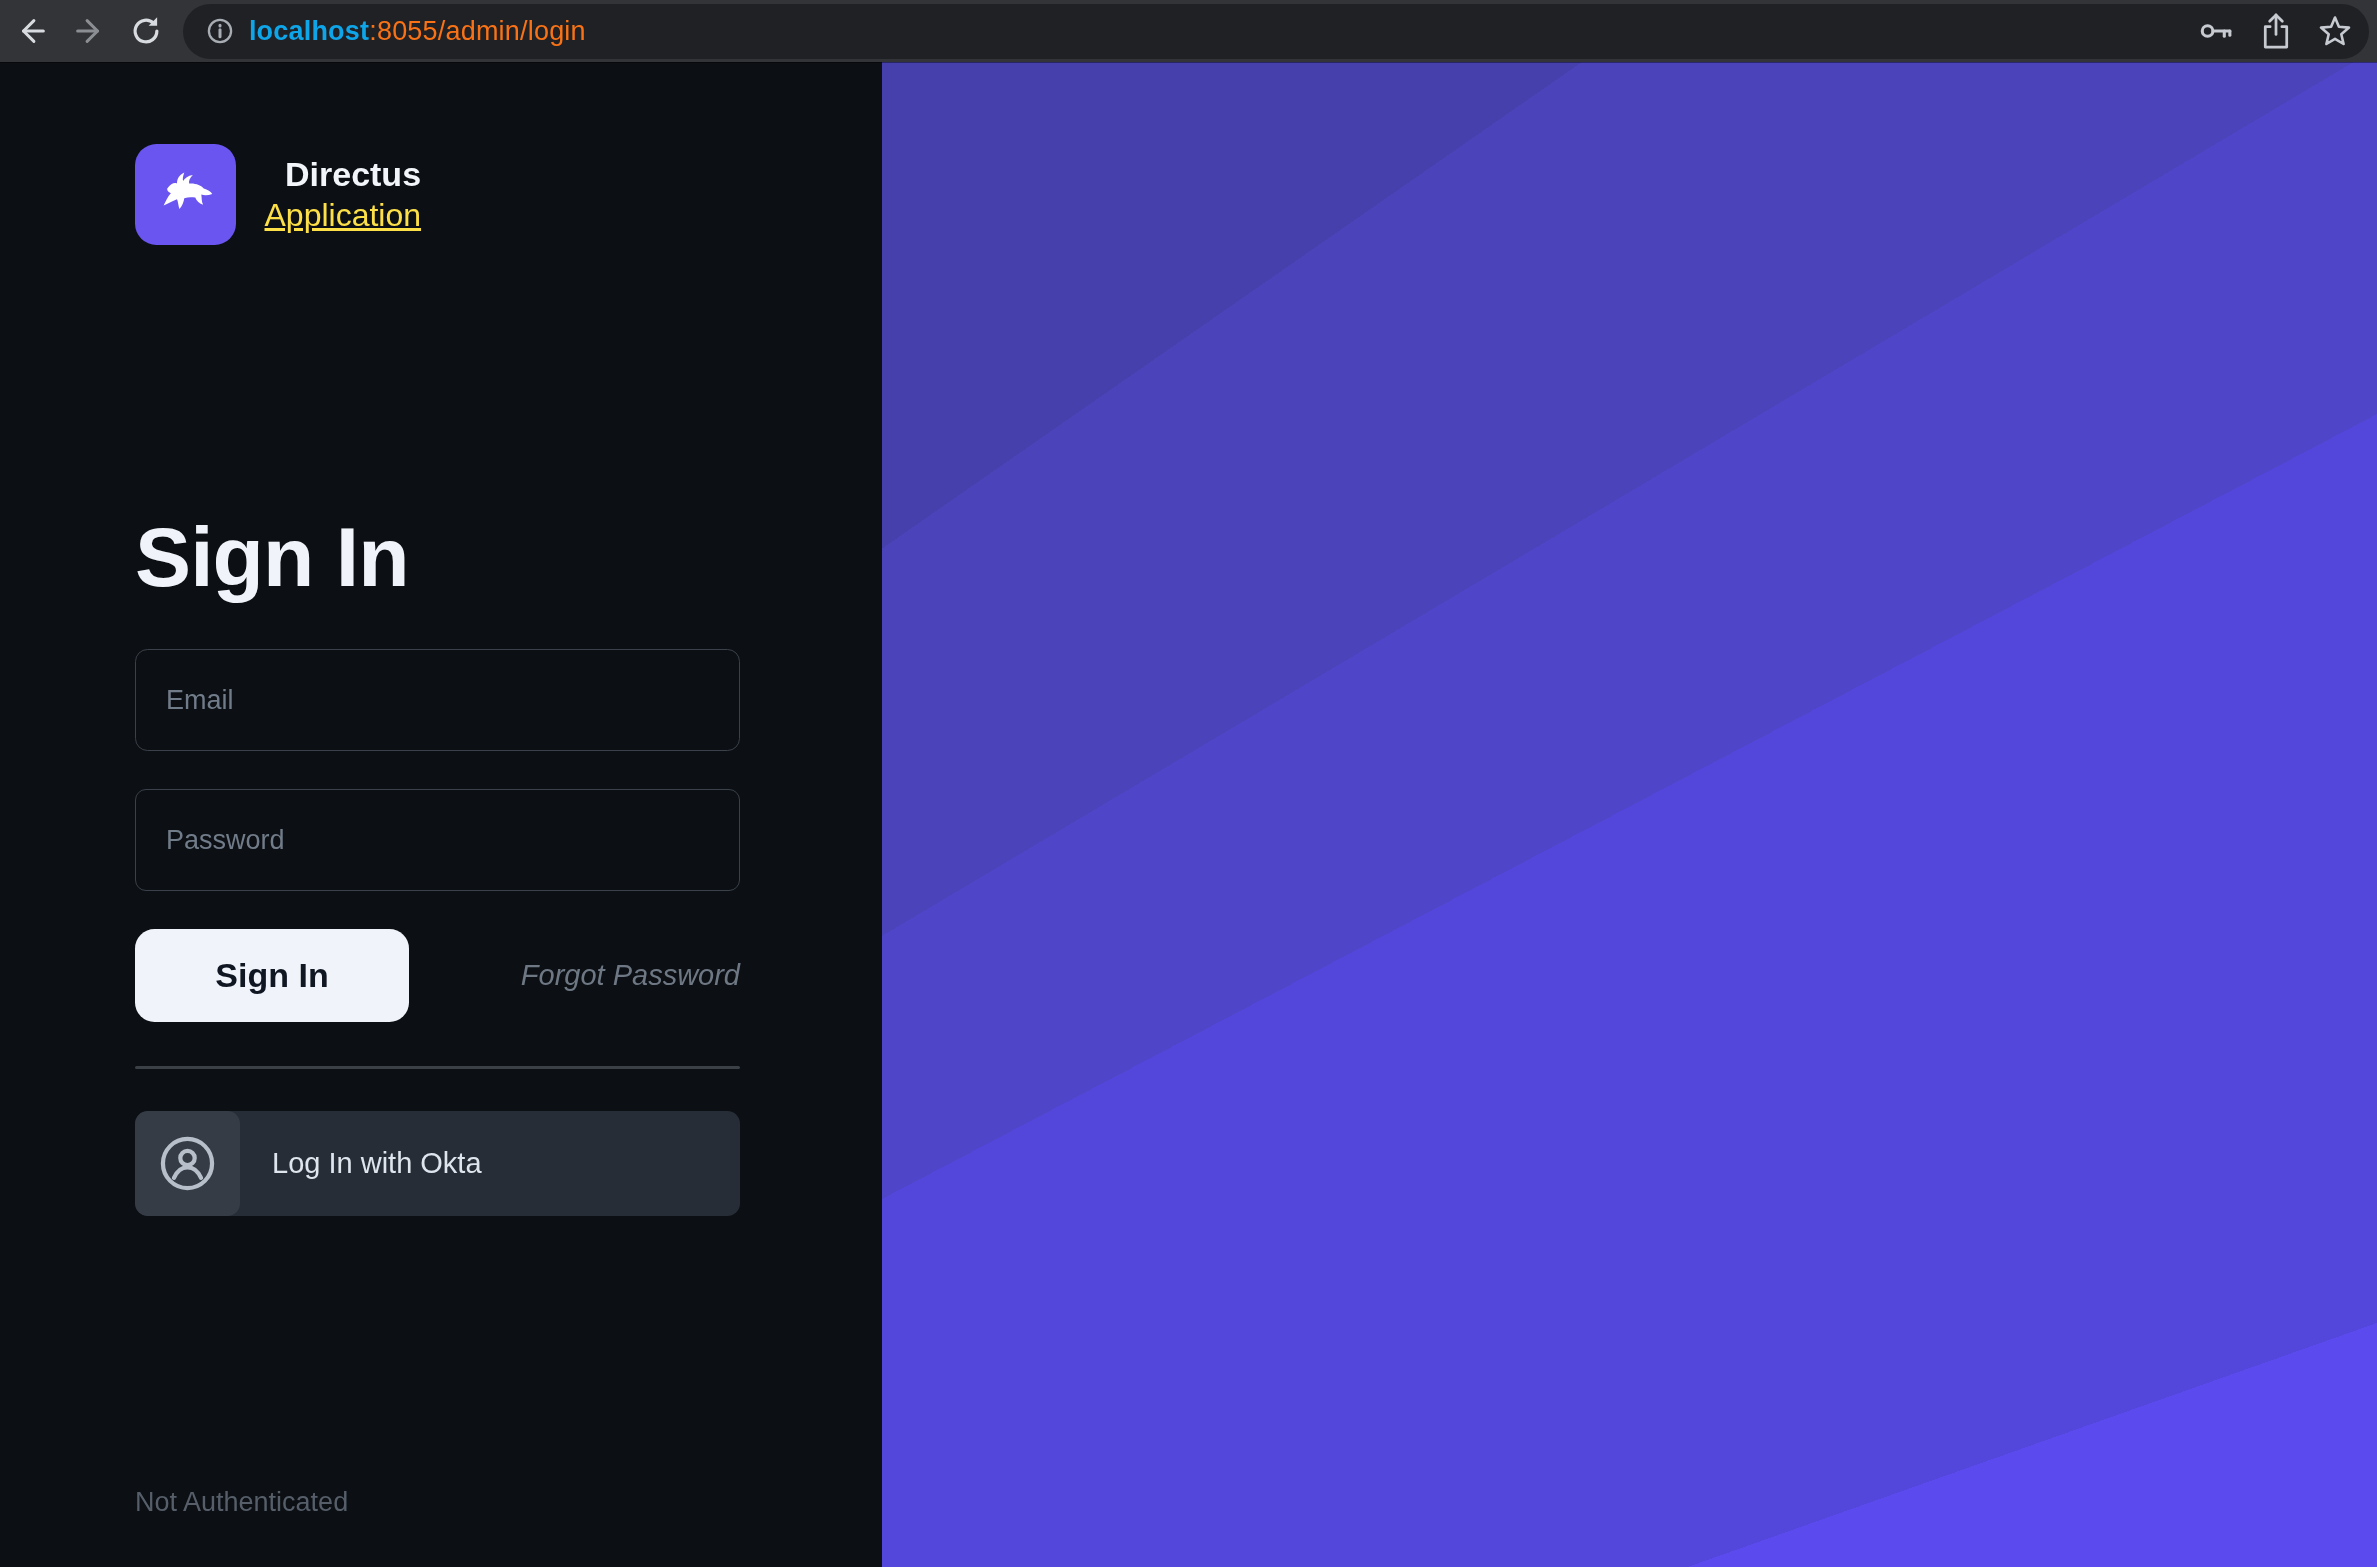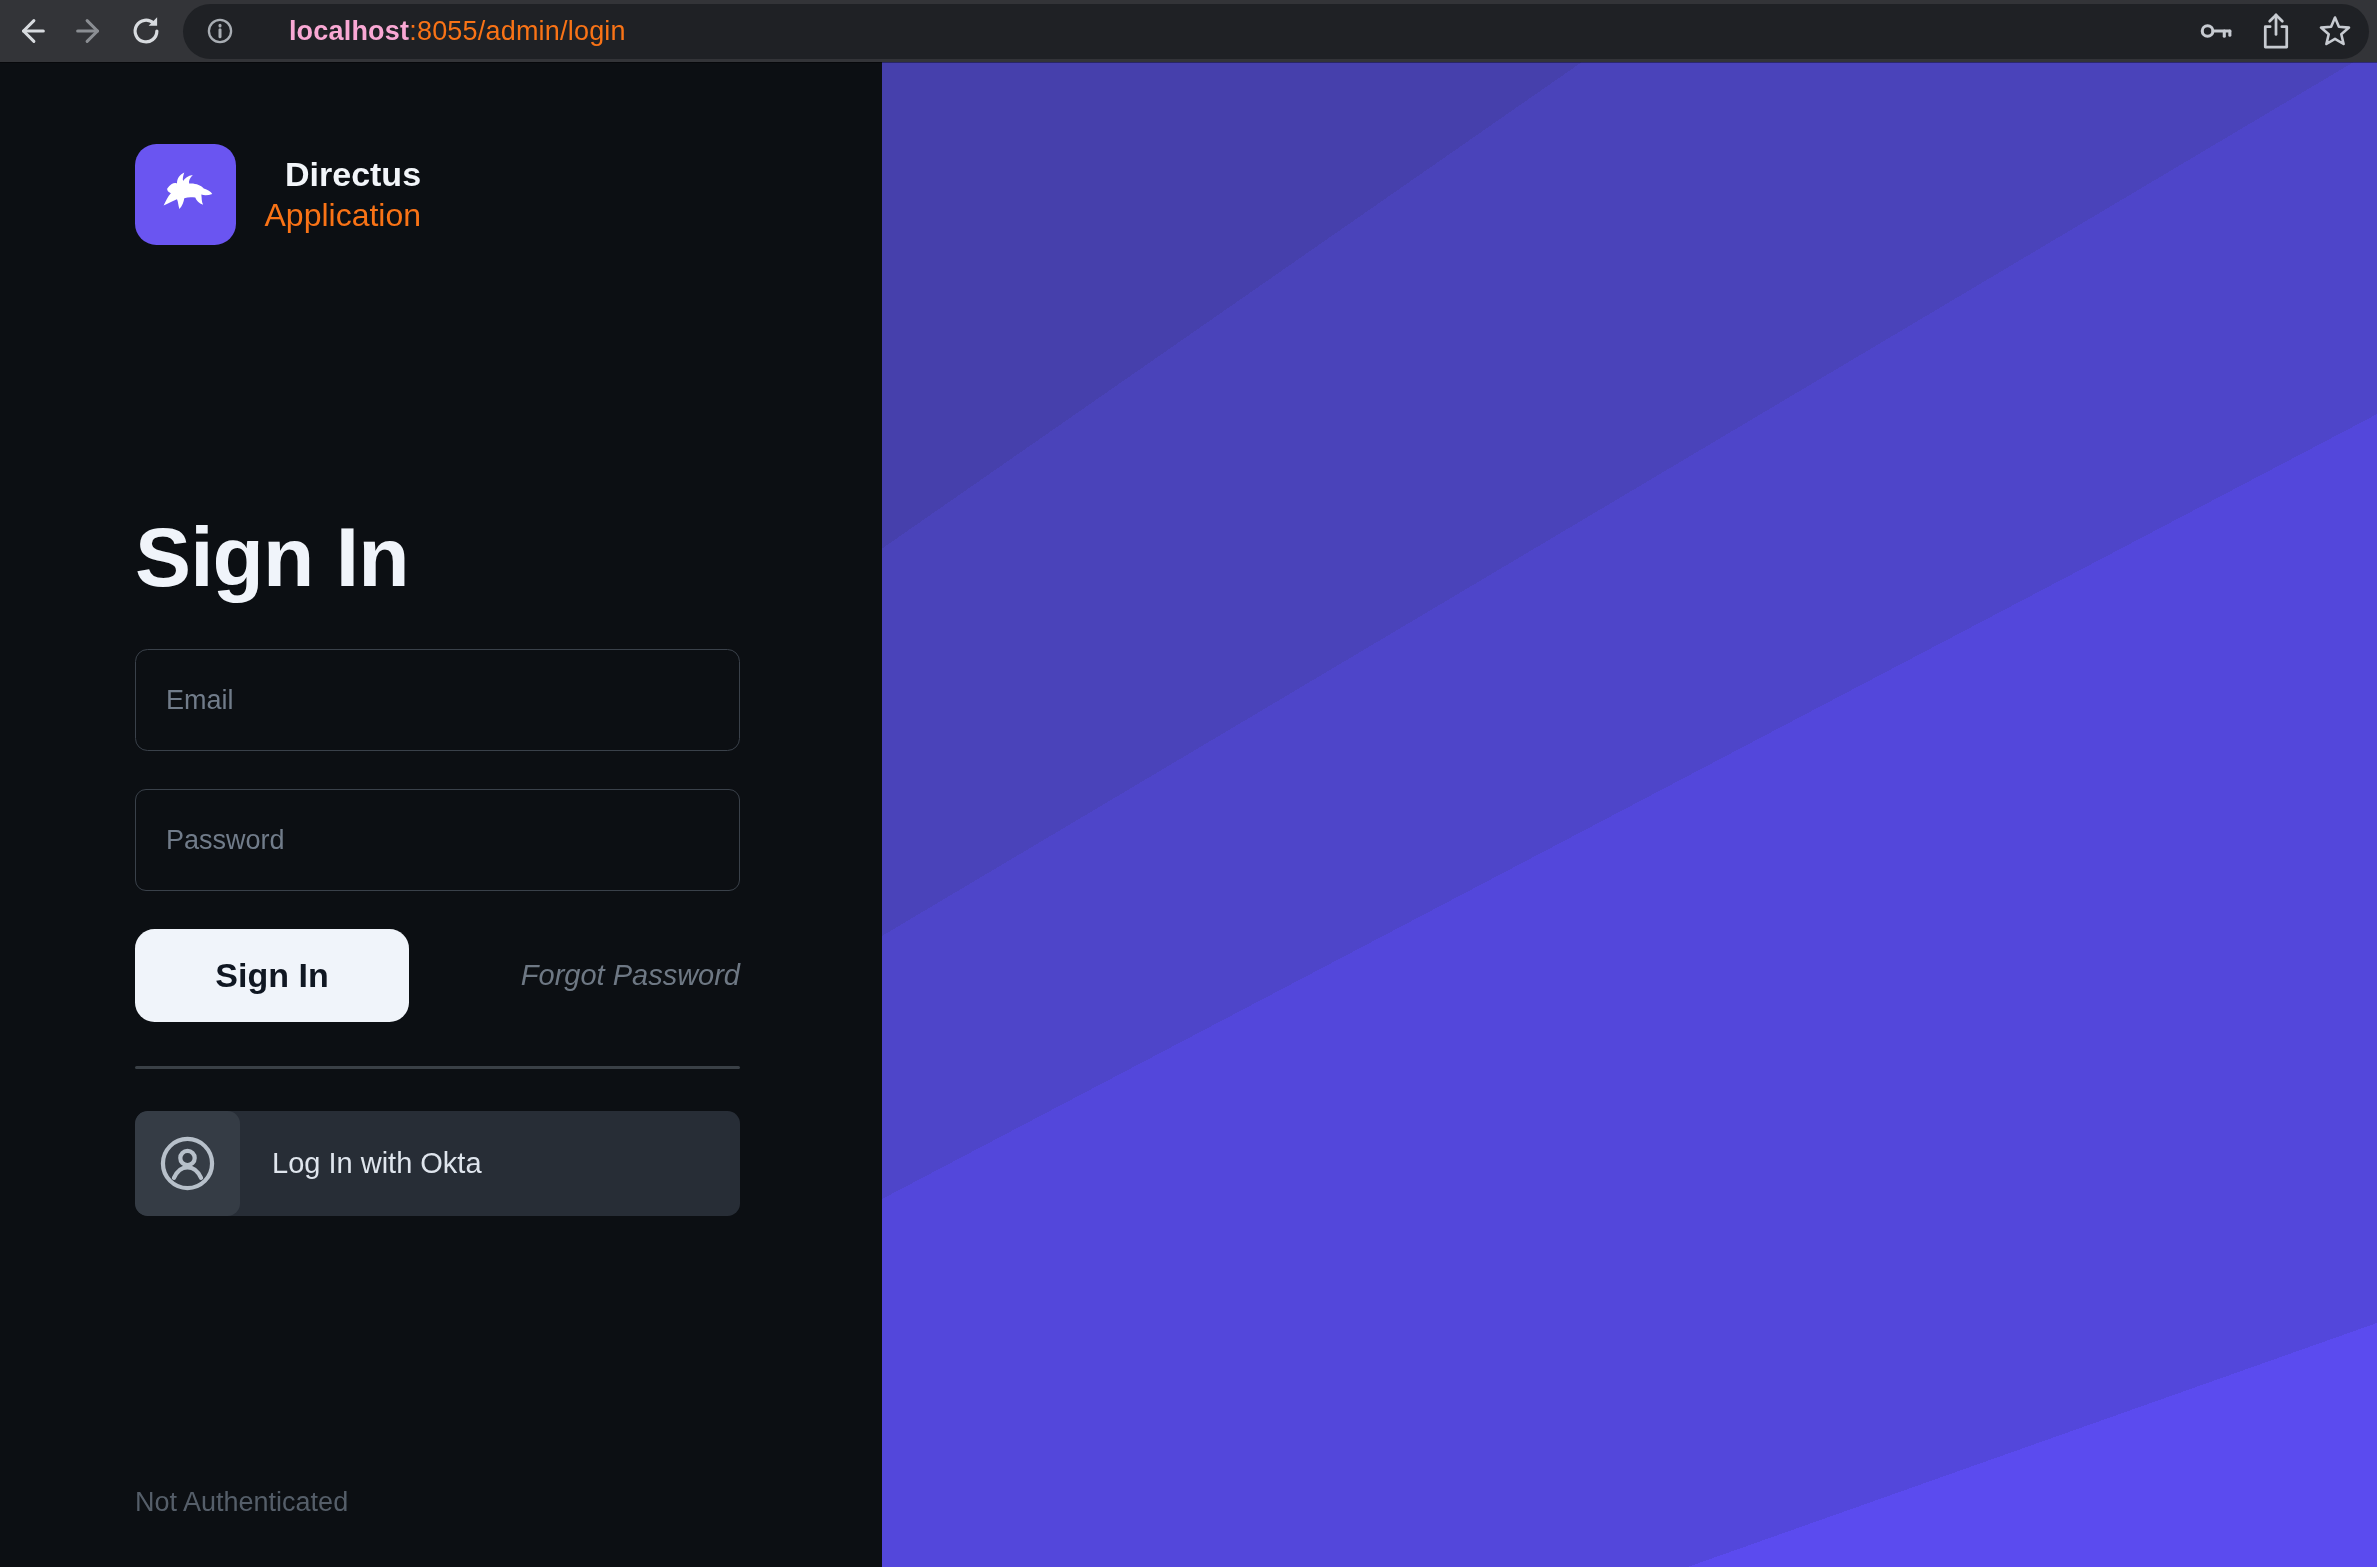--- a/index.html
+++ b/index.html
@@ -26,40 +26,40 @@
   .nav-back{ left:8px; }
   .nav-fwd{ left:65px; }
   .nav-reload{ left:122px; }
   .omnibox{
     position:absolute; left:183px; top:3.6px; width:2186px; height:55px;
     background:#1F2125; border-radius:28px;
     display:flex; align-items:center;
   }
   .omni-info{ margin-left:21.4px; display:flex; align-items:center; }
   .omni-url{ margin-left:12.5px; font-size:27px; letter-spacing:0.2px; white-space:nowrap; }
-  .omni-url .host{ color:#f9a8d4; font-weight:700;margin-left:40px; }
+  .omni-url .host{ color:#0ea5e9; font-weight:700; }
   .omni-url .path{ color:#f97316; }
   .omni-actions{ margin-left:auto; margin-right:16px; display:flex; align-items:center; gap:23px; }
   .omni-actions .act{ width:36px; height:36px; display:flex; align-items:center; justify-content:center; cursor:pointer; }
 
   
   .left-panel{
     position:absolute; left:0; top:62px; width:882px; height:1505px;
     background:#0C0F13;
   }
   .col{ position:absolute; left:135px; width:605px; }
 
   .brand{ top:82px; display:flex; align-items:center; height:101px;text-align:right; }
   .brand-logo{
     width:101px; height:101px; border-radius:21.4px; background:#6A55F1;
     display:flex; align-items:center; justify-content:center; flex:0 0 auto;
   }
   .brand-text{ margin-left:28.5px; }
   .brand-title{ font-size:34px; font-weight:700; color:#F2F5F9; line-height:1.2; }
-  .brand-subtitle{ font-size:32px; color:#f97316; line-height:1.25; }
+  .brand-subtitle{ font-size:32px; color:#fde047; line-height:1.25;text-decoration:underline; }
 
   .headline{
     top:451px; font-size:84px; font-weight:800; letter-spacing:-0.9px;
     color:#F0F4FA; line-height:1.05;
   }
 
   .field{
     position:absolute; left:135px; width:605px; height:102px;
     background:transparent;
     border:1.8px solid #3A414A; border-radius:12.5px;

